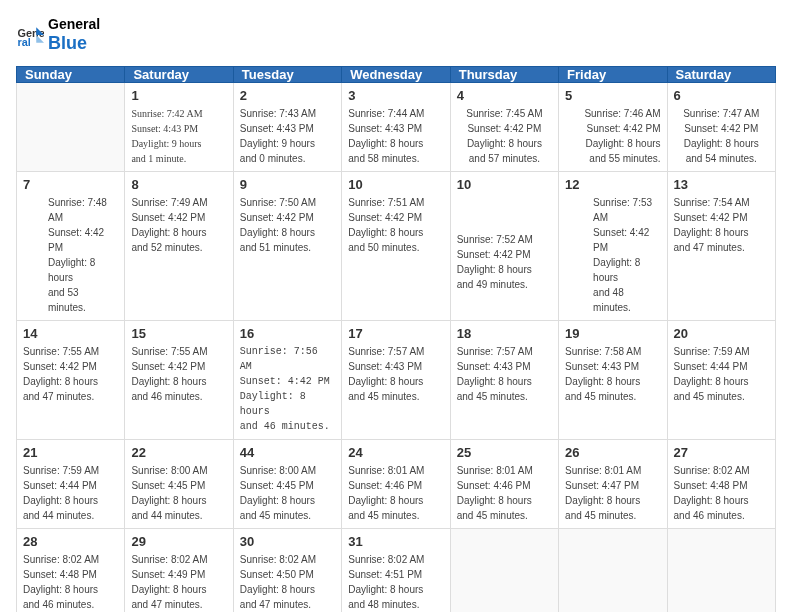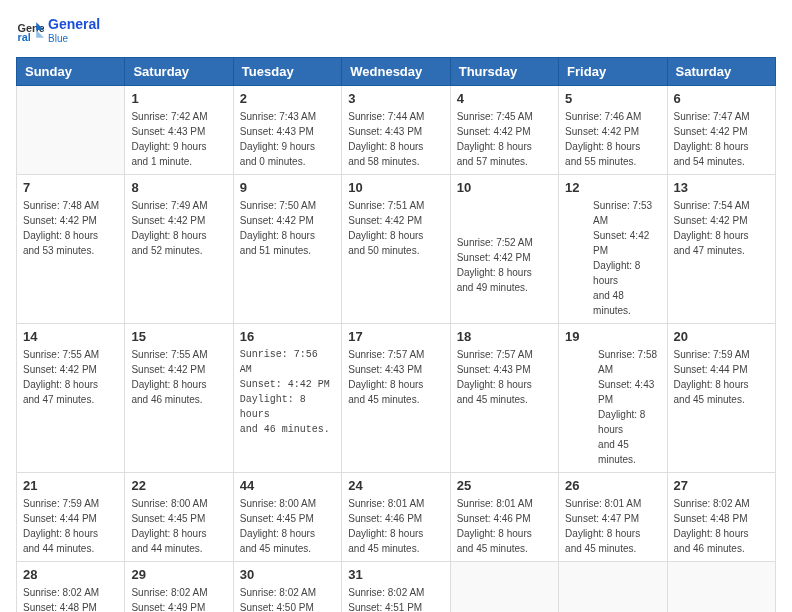--- a/index.html
+++ b/index.html
@@ -39,21 +39,21 @@
     }
     .calendar {
       width: 100%;
       border-collapse: collapse;
       border: 1px solid #ccc;
     }
     .calendar th {
       background-color: #2e6db4;
       color: white;
       text-align: left;
-      padding: 6px 8px;
+      padding: 0 8px;
       font-size: 13px;
       font-weight: bold;
       border: 1px solid #1a5a9e;
     }
     .calendar td {
       vertical-align: top;
       border: 1px solid #ddd;
       padding: 5px 6px;
       width: 108px;
       min-height: 80px;
@@ -82,22 +82,22 @@
 
 <div class="header">
   <div class="logo">
     <svg class="logo-icon" viewBox="0 0 36 36">
       <text x="2" y="20" font-size="14" font-weight="bold" fill="#333">Gene</text>
       <text x="2" y="32" font-size="14" font-weight="bold" fill="#1a6fc4">ral</text>
       <polygon points="26,8 36,18 26,18" fill="#1a6fc4"></polygon>
       <polygon points="26,18 36,28 26,28" fill="#90c0e8"></polygon>
     </svg>
     <div>
-      <div style="font-size:14px;font-weight:bold;color:#1d4ed8;line-height:1.2;">General</div>
-      <div style="font-size:10px;font-weight:normal;color:#1a6fc4;line-height:1.2;">Blue</div>
+      <div style="font-size:14px;font-weight:bold;color:#000000;line-height:1.2;">General</div>
+      <div style="font-size:18px;font-weight:bold;color:#1a6fc4;line-height:1.2;">Blue</div>
     </div>
   </div>
   <div class="title-section">
     <div class="month-title"></div>
     <div class="location"></div>
   </div>
 </div>
 
 <table class="calendar">
   <thead>
@@ -109,65 +109,65 @@
         <th>Thursday</th>
         <th>Friday</th>
         <th>Saturday</th>
       </tr>
   </thead>
   <tbody id="calendar-body">
       <tr>
         <td class="empty"></td>
         <td>
           <span class="day-number">1</span>
-          <div class="day-info" style="white-space: pre-line;">Sunrise: 7:42 AM
+          <div class="day-info" style="white-space: pre-line; font-family: Liberation Serif, serif;">Sunrise: 7:42 AM
 Sunset: 4:43 PM
 Daylight: 9 hours
 and 1 minute.</div>
         </td>
         <td>
           <span class="day-number">2</span>
           <div class="day-info" style="white-space: pre-line;">Sunrise: 7:43 AM
 Sunset: 4:43 PM
 Daylight: 9 hours
 and 0 minutes.</div>
         </td>
         <td>
           <span class="day-number">3</span>
           <div class="day-info" style="white-space: pre-line;">Sunrise: 7:44 AM
 Sunset: 4:43 PM
 Daylight: 8 hours
 and 58 minutes.</div>
         </td>
         <td>
           <span class="day-number">4</span>
-          <div class="day-info" style="white-space: pre-line;">Sunrise: 7:45 AM
+          <div class="day-info" style="white-space: pre-line; text-align: center;">Sunrise: 7:45 AM
 Sunset: 4:42 PM
 Daylight: 8 hours
 and 57 minutes.</div>
         </td>
         <td>
           <span class="day-number">5</span>
-          <div class="day-info" style="white-space: pre-line;">Sunrise: 7:46 AM
+          <div class="day-info" style="white-space: pre-line; text-align: right;">Sunrise: 7:46 AM
 Sunset: 4:42 PM
 Daylight: 8 hours
 and 55 minutes.</div>
         </td>
         <td>
           <span class="day-number">6</span>
-          <div class="day-info" style="white-space: pre-line;">Sunrise: 7:47 AM
+          <div class="day-info" style="white-space: pre-line; text-align: center;">Sunrise: 7:47 AM
 Sunset: 4:42 PM
 Daylight: 8 hours
 and 54 minutes.</div>
         </td>
       </tr>
       <tr>
         <td>
           <span class="day-number">7</span>
-          <div class="day-info" style="white-space: pre-line;">Sunrise: 7:48 AM
+          <div class="day-info" style="white-space: pre-line; margin-left: 25px;">Sunrise: 7:48 AM
 Sunset: 4:42 PM
 Daylight: 8 hours
 and 53 minutes.</div>
         </td>
         <td>
           <span class="day-number">8</span>
           <div class="day-info" style="white-space: pre-line;">Sunrise: 7:49 AM
 Sunset: 4:42 PM
 Daylight: 8 hours
 and 52 minutes.</div>
@@ -239,21 +239,21 @@
         </td>
         <td>
           <span class="day-number">18</span>
           <div class="day-info" style="white-space: pre-line;">Sunrise: 7:57 AM
 Sunset: 4:43 PM
 Daylight: 8 hours
 and 45 minutes.</div>
         </td>
         <td>
           <span class="day-number">19</span>
-          <div class="day-info" style="white-space: pre-line; margin-left: 33px;">Sunrise: 7:58 AM
+          <div class="day-info" style="white-space: pre-line;">Sunrise: 7:58 AM
 Sunset: 4:43 PM
 Daylight: 8 hours
 and 45 minutes.</div>
         </td>
         <td>
           <span class="day-number">20</span>
           <div class="day-info" style="white-space: pre-line;">Sunrise: 7:59 AM
 Sunset: 4:44 PM
 Daylight: 8 hours
 and 45 minutes.</div>

